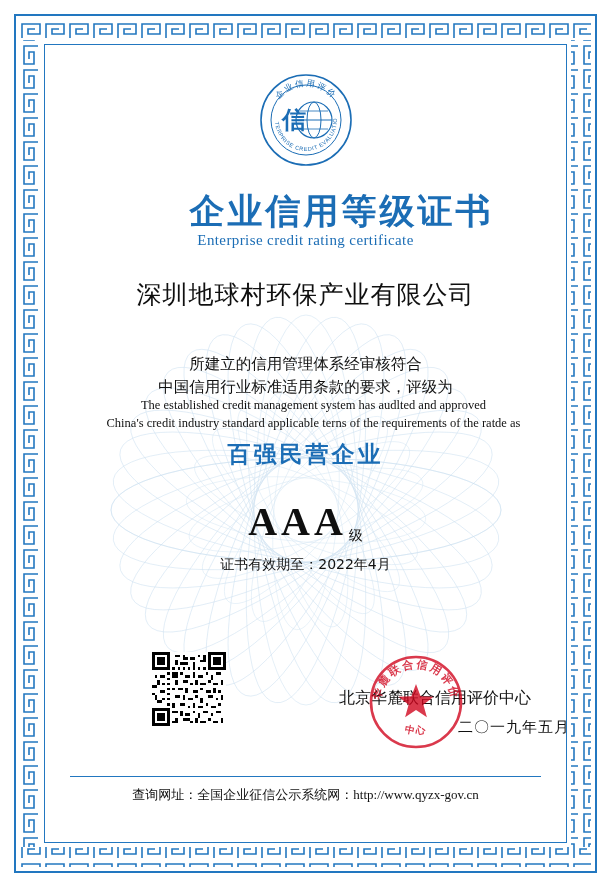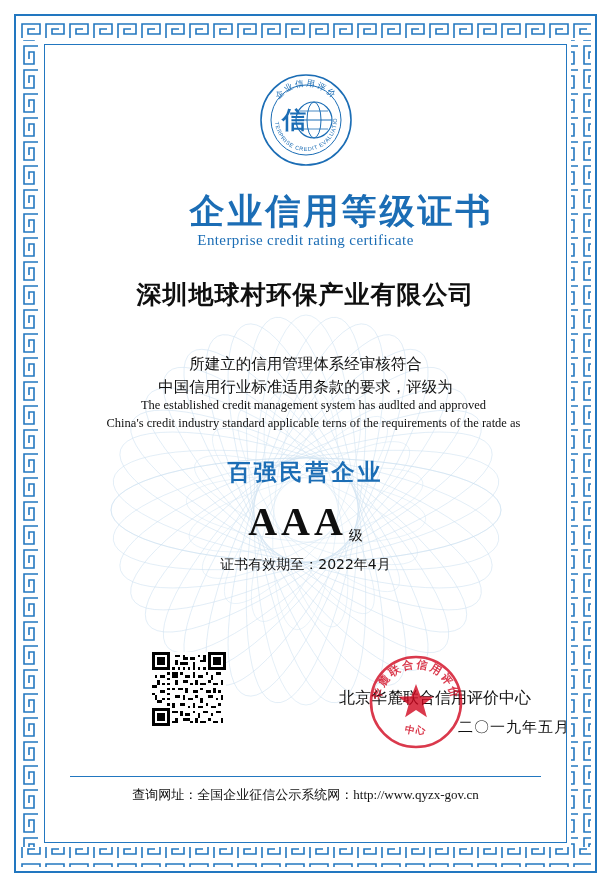--- a/index.html
+++ b/index.html
@@ -104,21 +104,21 @@
     letter-spacing: 0.4px;
     color: #1b6db5;
   }
 
   .company {
     position: absolute;
     left: 0;
     top: 278px;
     width: 611px;
     font-family: "DejaVu Sans", sans-serif;
-    font-weight: bold;
+    font-weight: normal;
     font-size: 25px;
     letter-spacing: 1px;
     color: #0f0f0f;
   }
 
   .body-cn {
     position: absolute;
     left: 0;
     top: 353px;
     width: 611px;
@@ -135,21 +135,21 @@
     font-family: "Liberation Serif", serif;
     font-size: 12.5px;
     line-height: 18px;
     color: #111111;
     padding-left: 8px;
   }
 
   .award {
     position: absolute;
     left: 0;
-    top: 457px;
+    top: 439px;
     width: 611px;
     font-family: "DejaVu Sans", sans-serif;
     font-weight: bold;
     font-size: 23px;
     letter-spacing: 3px;
     color: #1b6db5;
   }
 
   .grade {
     position: absolute;

